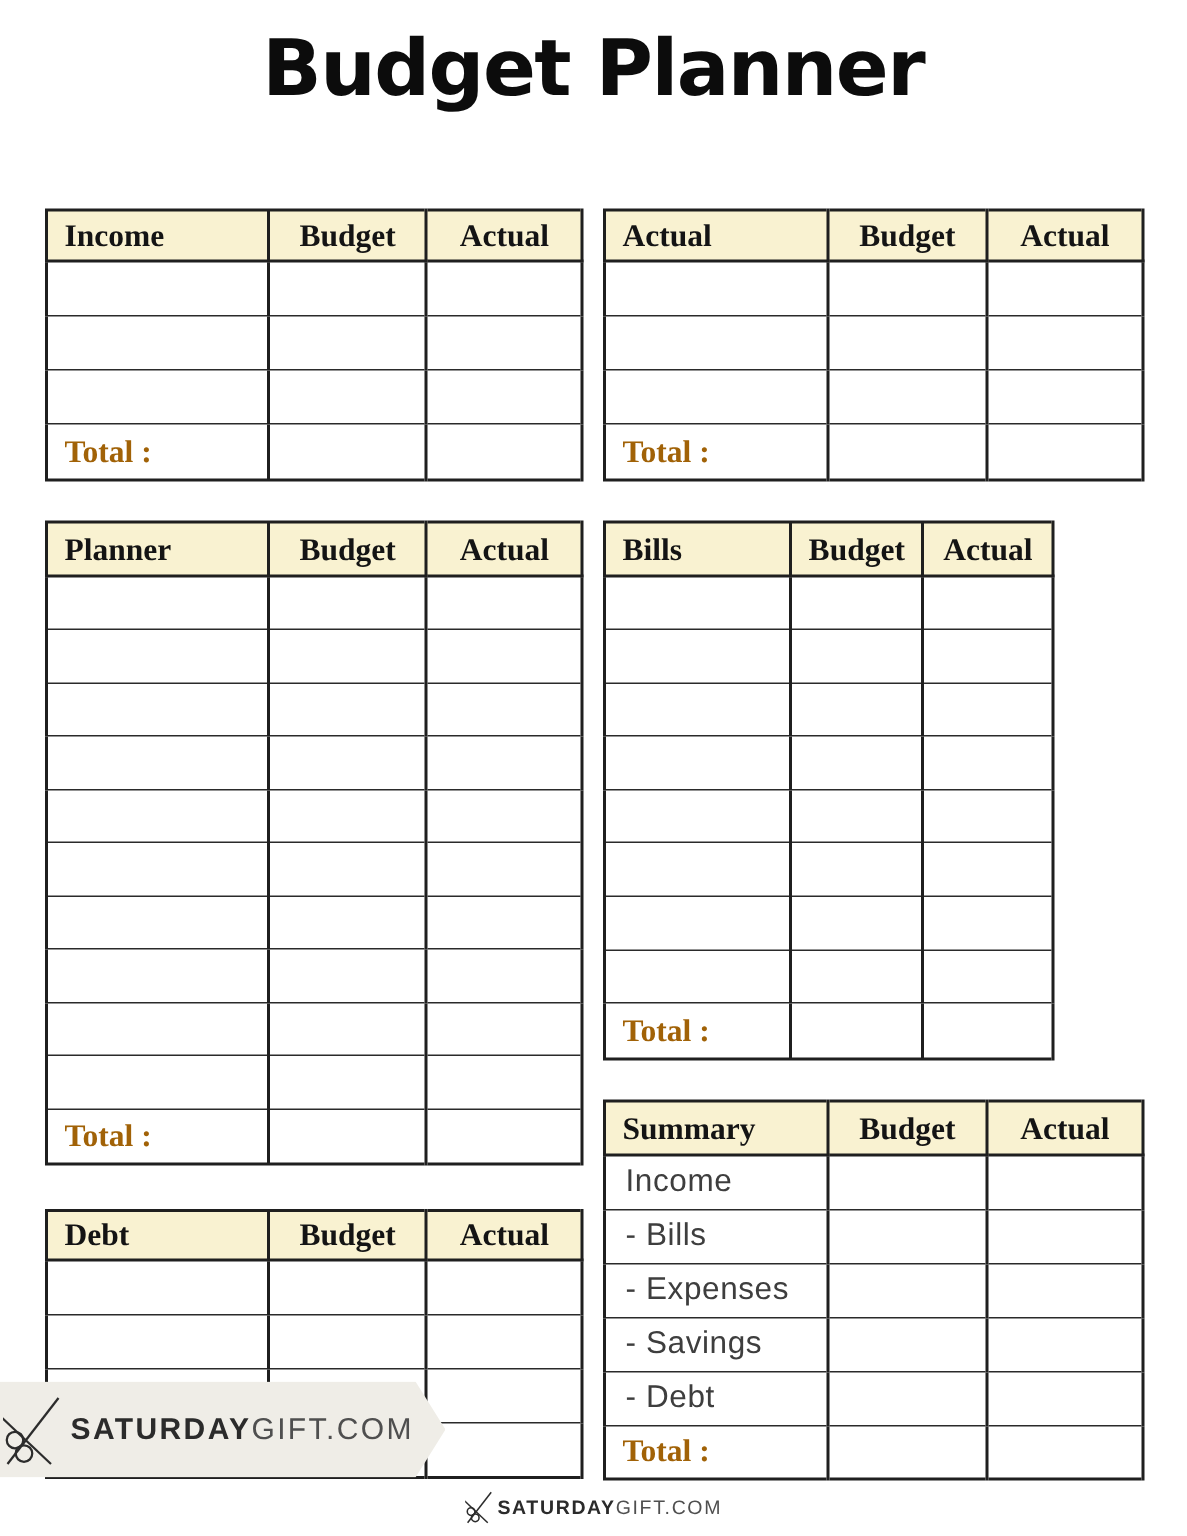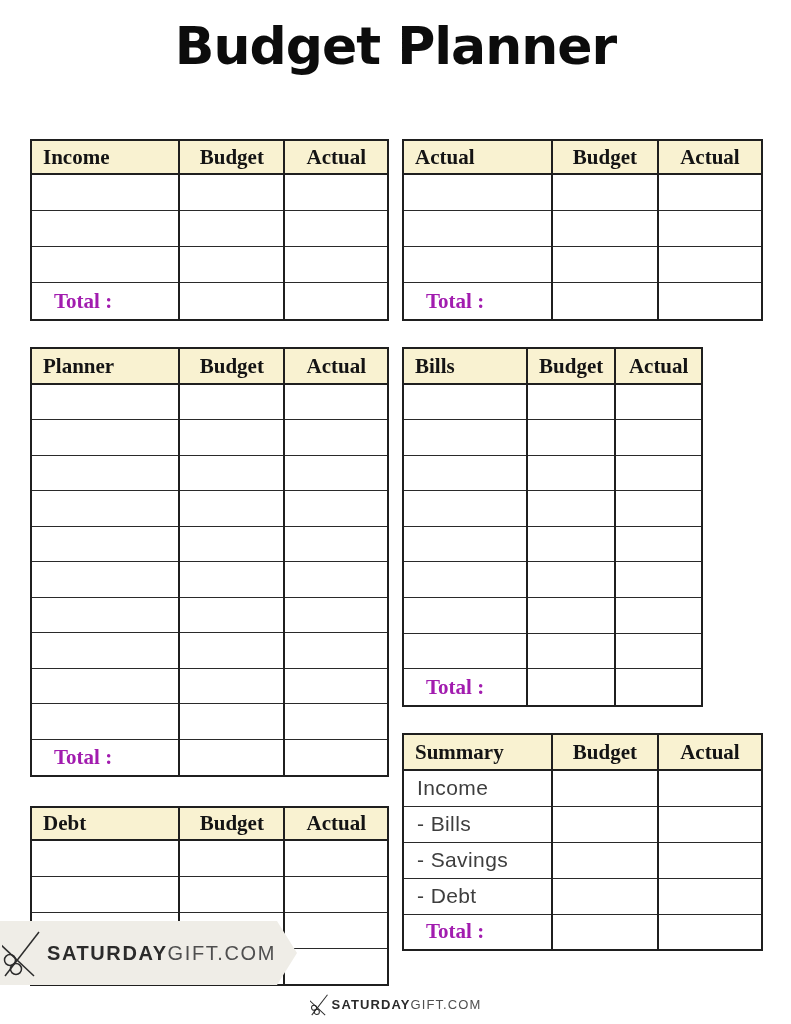--- a/index.html
+++ b/index.html
@@ -29,21 +29,21 @@
     background:var(--header-bg,#F9F2D1);
     font-family:"Liberation Serif", serif; font-weight:700;
     font-size:21px; color:#141414; height:var(--head,34px);
     border-bottom:2px solid var(--border,#1f1f1f);
   }
   .tbl thead th.name-col { text-align:left; padding-left:11px; }
   .tbl tbody td { height:var(--row,36px); }
   .tbl tfoot td { height:var(--foot,37px); }
   .tbl td.total-cell {
     font-family:"Liberation Serif", serif; font-weight:700;
-    font-size:21px; color:#a21caf; padding-left:22px; text-align:left;
+    font-size:21px; color:#a16207; padding-left:11px; text-align:left;
   }
   .tbl td.summary-label {
     font-size:21px; color:var(--summary-label,#3e3e3e);
     padding-left:13px; letter-spacing:0.4px; text-align:left;
   }
   
   #tbl-income   { left:30px;  top:139px; width:359px; --head:34px; --row:36.3px; --foot:37px; }
   #tbl-savings  { left:402px; top:139px; width:361px; --head:34px; --row:36.3px; --foot:37px; }
   #tbl-expenses { left:30px;  top:347px; width:359px; --head:36px; --row:35.5px; --foot:37px; }
   #tbl-bills    { left:402px; top:347px; width:301px; --head:36px; --row:35.6px; --foot:37px; }
@@ -349,20 +349,25 @@
           </tr>
         </thead>
         <tbody>
           <tr>
             <td class="summary-label">Income</td>
             <td></td>
             <td></td>
           </tr>
           <tr>
             <td class="summary-label">- Bills</td>
+            <td></td>
+            <td></td>
+          </tr>
+          <tr>
+            <td class="summary-label">- Expenses</td>
             <td></td>
             <td></td>
           </tr>
           <tr>
             <td class="summary-label">- Savings</td>
             <td></td>
             <td></td>
           </tr>
           <tr>
             <td class="summary-label">- Debt</td>

